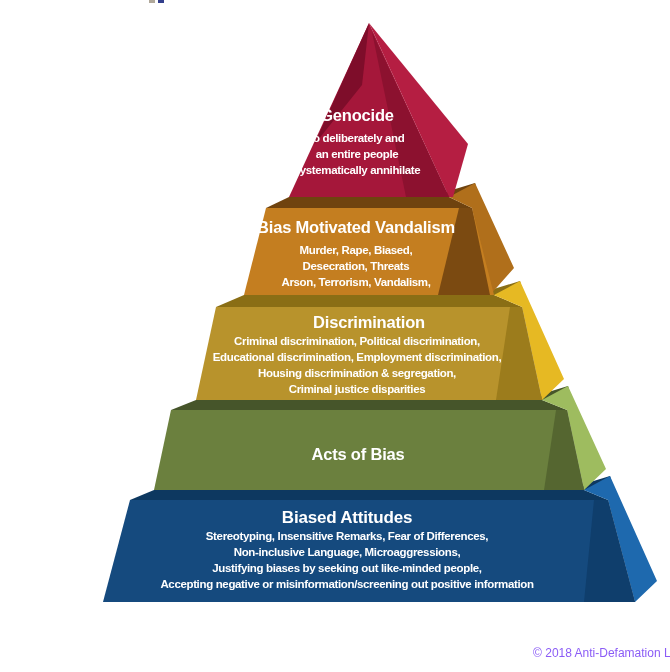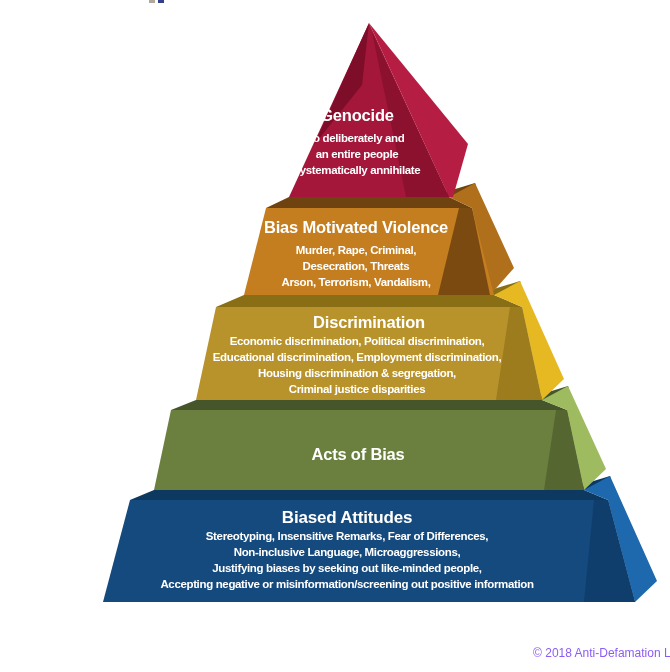--- a/index.html
+++ b/index.html
@@ -64,30 +64,30 @@
     </g>
   </svg>
 
   <div class="txt ttl" style="left:221px;top:105px;width:184px;">Genocide</div>
   <div class="txt" style="left:221px;top:130px;width:184px;">
     <div class="ln">to deliberately and</div>
     <div class="ln">an entire people</div>
     <div class="ln">systematically annihilate</div>
   </div>
 
-  <div class="txt ttl" style="left:202px;top:217px;width:220px;">Bias Motivated Violence</div>
+  <div class="txt ttl" style="left:202px;top:217px;width:220px;">Bias Motivated Vandalism</div>
   <div class="txt" style="left:202px;top:242px;width:220px;">
-    <div class="ln">Murder, Rape, Criminal,</div>
+    <div class="ln">Murder, Rape, Biased,</div>
     <div class="ln">Desecration, Threats</div>
     <div class="ln">Arson, Terrorism, Vandalism,</div>
   </div>
 
   <div class="txt ttl" style="left:150px;top:312px;width:350px;">Discrimination</div>
   <div class="txt" style="left:138px;top:333px;width:350px;">
-    <div class="ln">Economic discrimination, Political discrimination,</div>
+    <div class="ln">Criminal discrimination, Political discrimination,</div>
     <div class="ln">Educational discrimination, Employment discrimination,</div>
     <div class="ln">Housing discrimination &amp; segregation,</div>
     <div class="ln">Criminal justice disparities</div>
   </div>
 
   <div class="txt ttl" style="left:104px;top:444px;width:420px;">Acts of Bias</div>
 
   <div class="txt ttl" style="left:58px;top:508px;width:490px;font-size:17px;">Biased Attitudes</div>
   <div class="txt" style="left:58px;top:528px;width:490px;">
     <div class="ln">Stereotyping, Insensitive Remarks, Fear of Differences,</div>

